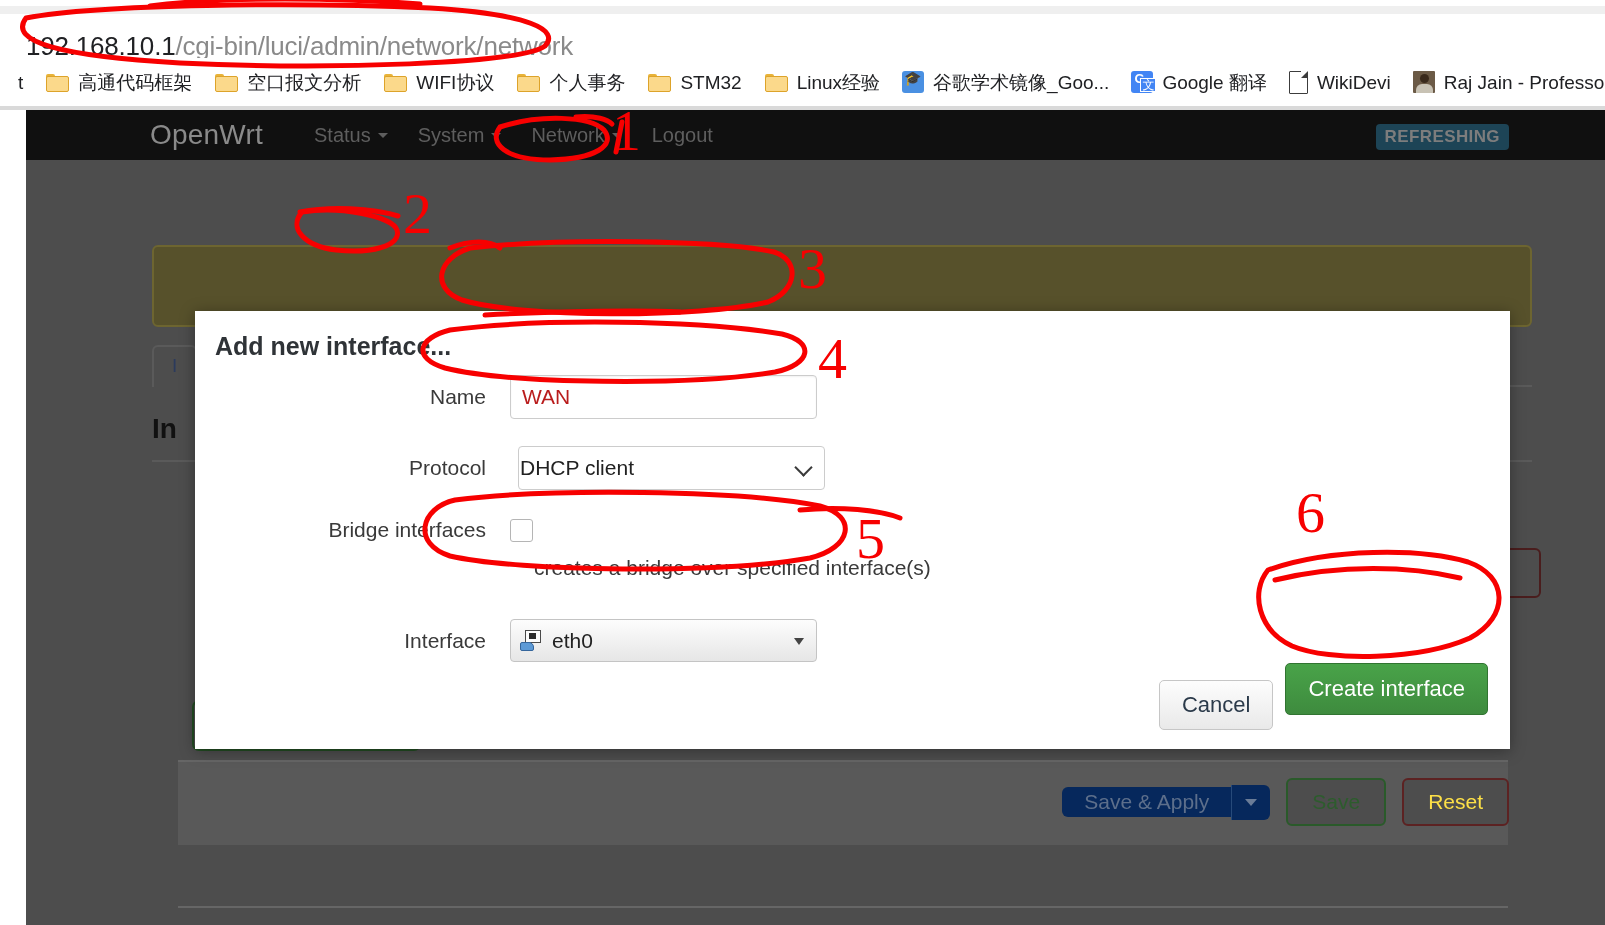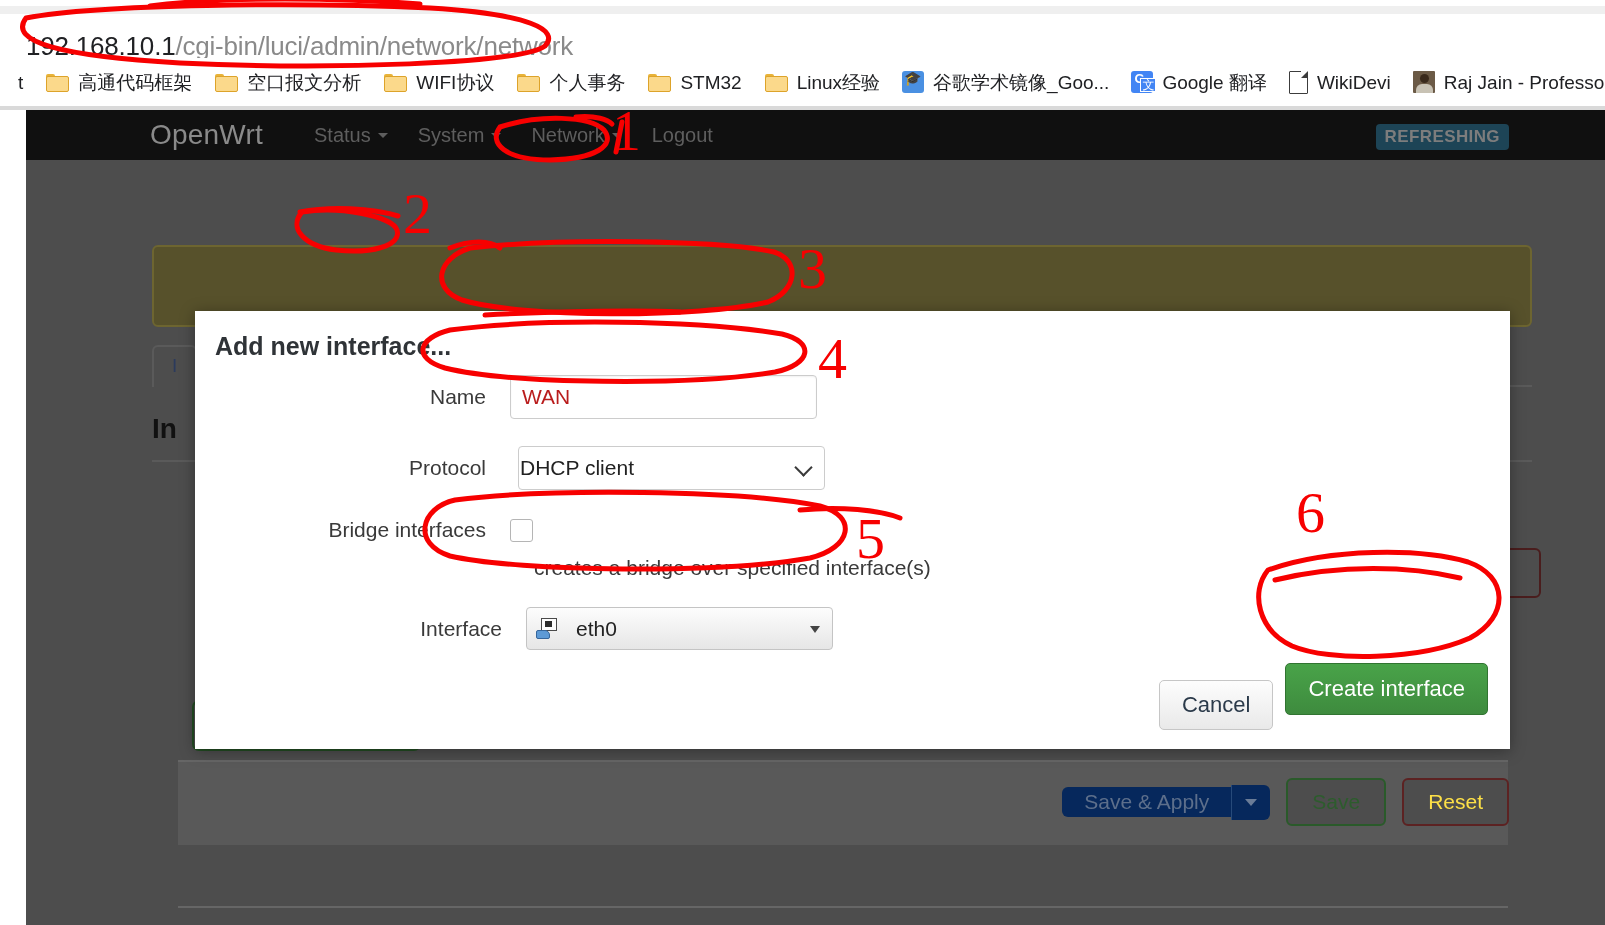--- a/index.html
+++ b/index.html
@@ -238,21 +238,21 @@
     font-size: 25px; font-weight: bold; color: #2f3337;
   }
   .form-row {
     position: absolute; left: 0; width: 100%;
     display: flex; align-items: center;
   }
   .row-name     { top:  64px; }
   .row-protocol { top: 135px; gap: 8px; }
   .row-bridge   { top: 207px; }
   .row-hint     { top: 245px; }
-  .row-iface    { top: 296px; margin-left: 16px; }
+  .row-iface    { top: 308px; }
 
   .field-label {
     width: 315px; text-align: right; padding-right: 24px;
     font-size: 21px; color: #3a3a3a;
   }
   .input-text {
     width: 307px; height: 44px;
     border: 1px solid #cccccc; border-radius: 4px;
     background: #fff;
     font-size: 21px; color: #b91c1c;
@@ -281,21 +281,20 @@
   .hint-text {
     margin-left: 315px; padding-left: 24px;
     font-size: 21px; color: #3a3a3a;
   }
   .select-iface {
     width: 307px; height: 43px;
     border: 1px solid #c4c4c4; border-radius: 4px;
     background: linear-gradient(#fdfdfd, #e6e6e6);
     display: flex; align-items: center; padding: 0 9px;
     position: relative;
-    gap: 8px;
   }
   .eth-icon {
     width: 23px; height: 21px; margin-right: 9px;
     position: relative; flex: 0 0 auto;
   }
   .eth-icon .screen {
     position: absolute; left: 5px; top: 0;
     width: 16px; height: 13px;
     background: #fdfdfd; border: 1.6px solid #4a4a4a;
   }

